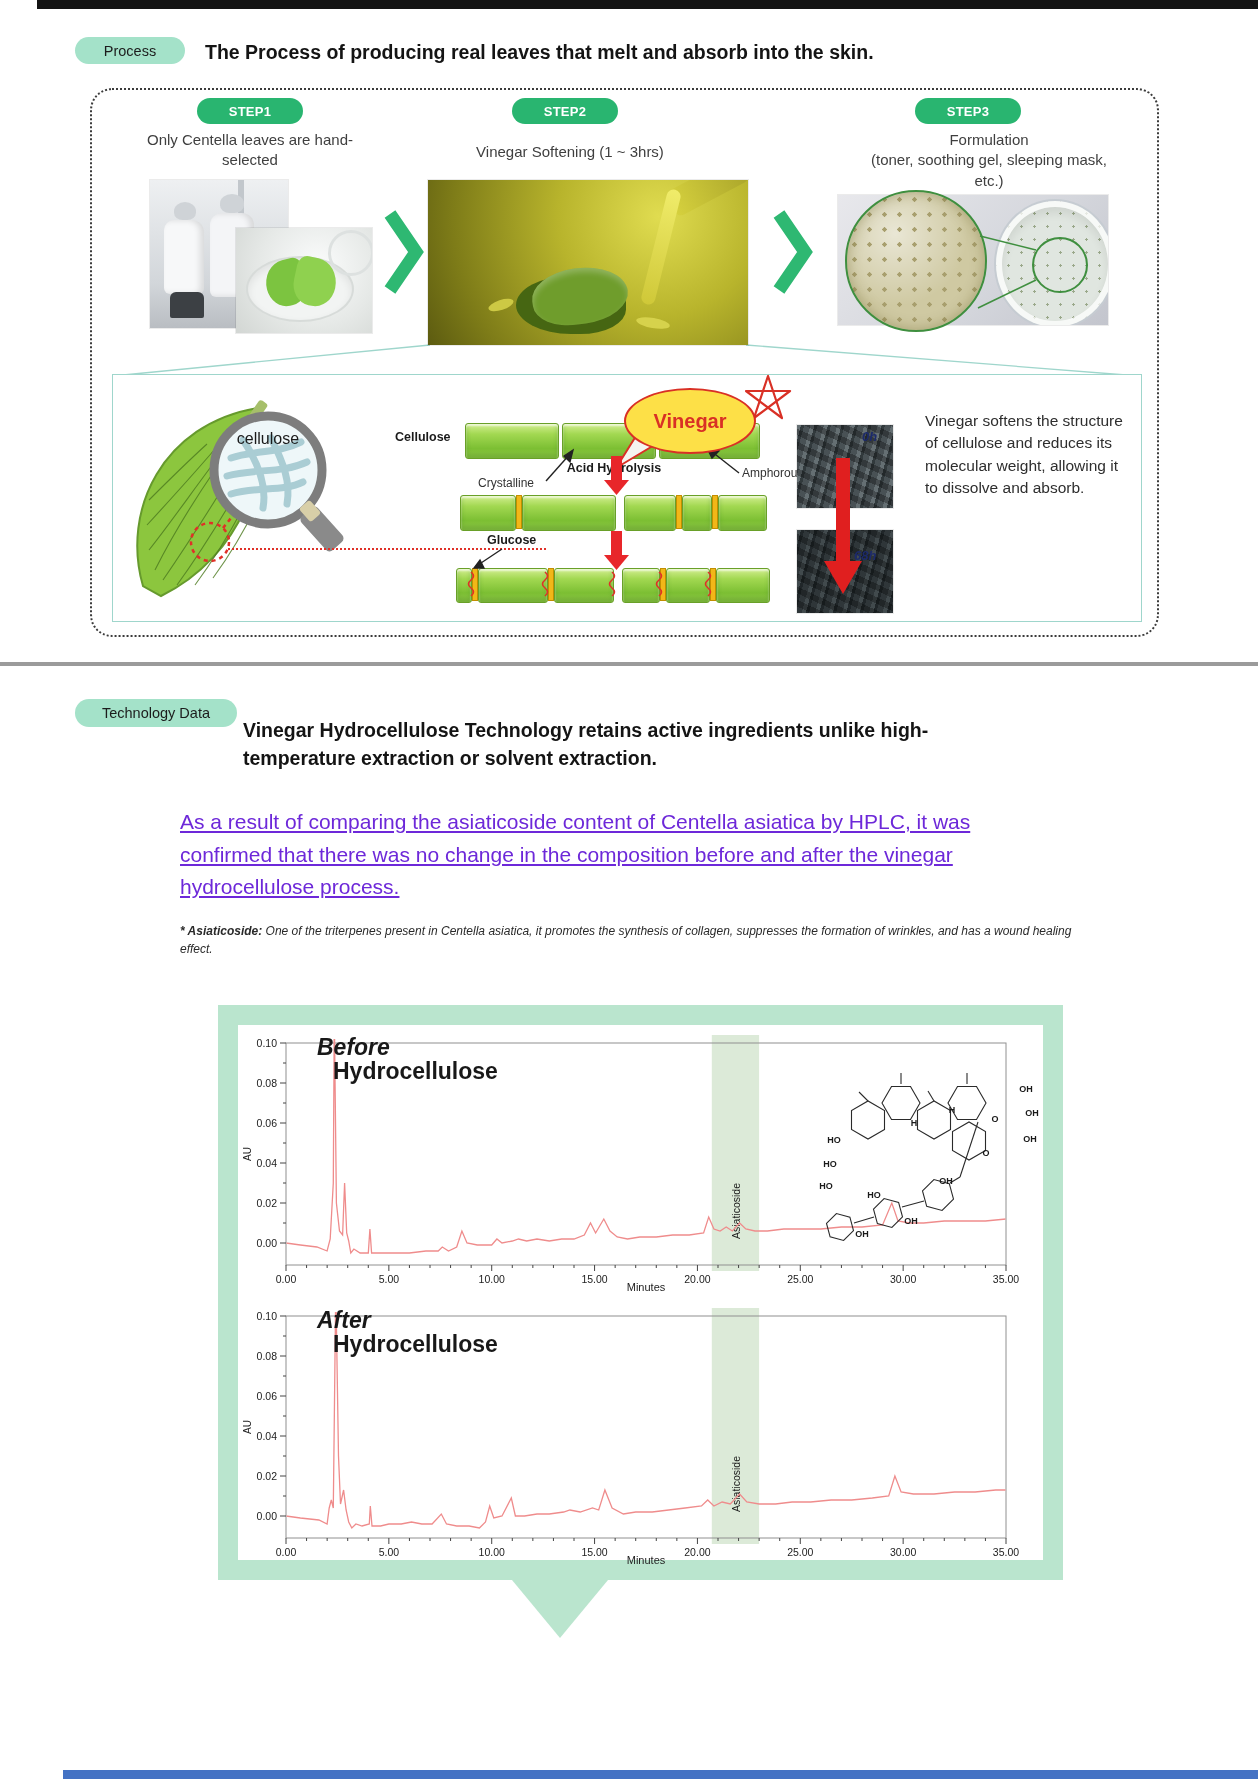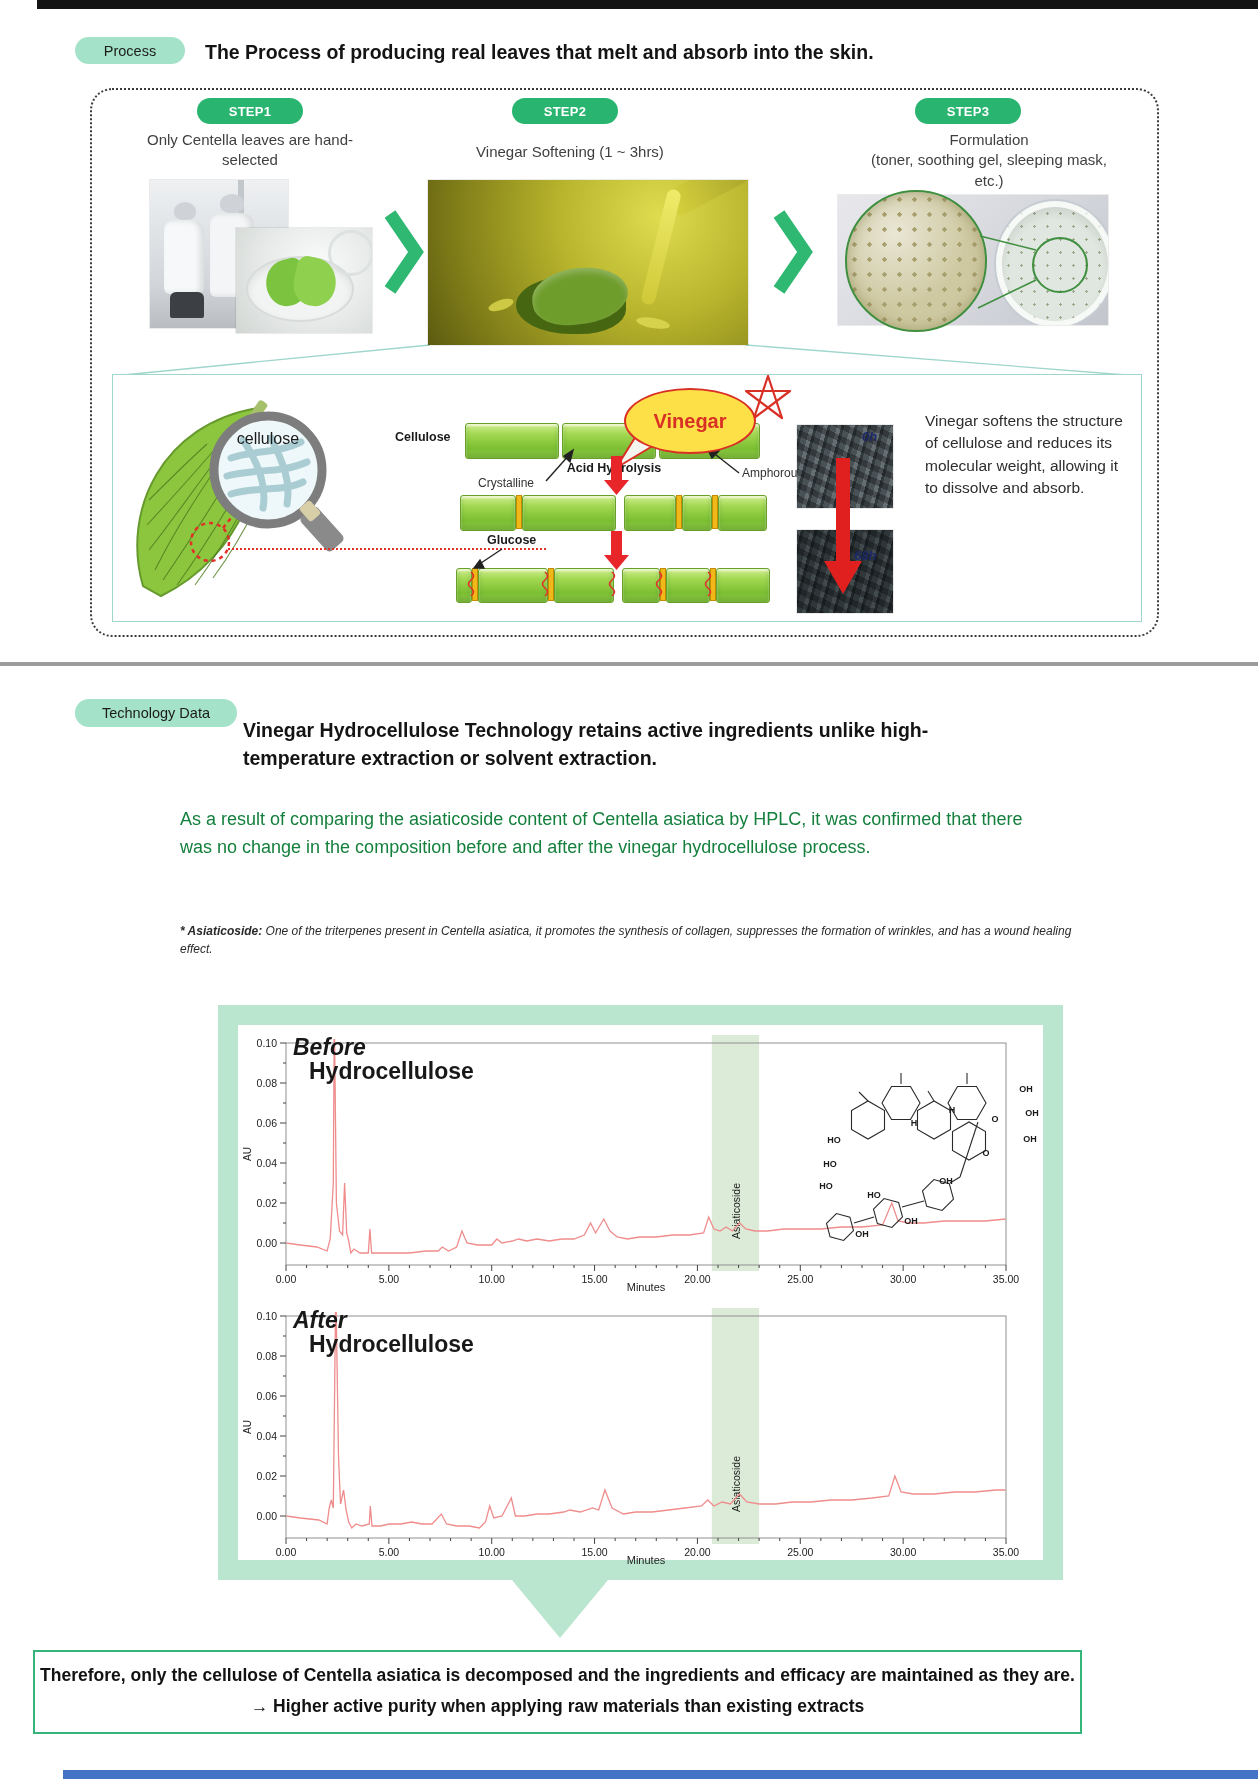--- a/index.html
+++ b/index.html
@@ -22,24 +22,24 @@
   .wgap{height:100%;width:8px;}
   .dlabel{font-weight:700;color:#1a1a1a;font-size:12.5px;}
   .sublabel{color:#333;font-size:12px;}
   .sem{background:
        repeating-linear-gradient(105deg,#c2c9cb 0 4px,#5f686b 4px 7px,#8b9396 7px 13px),
        repeating-linear-gradient(25deg,rgba(255,255,255,.30) 0 6px,rgba(0,0,0,.30) 6px 12px);
        background-blend-mode:multiply;background-color:#858d90;}
   .sem.dark{background-color:#565e61;}
   .semlab{position:absolute;font-weight:700;font-style:italic;color:#1c2a6b;font-size:13px;}
   .desc{font-size:15.5px;color:#2e2e2e;text-align:left;line-height:1.45;}
-  .body-par{font-size:18px;color:#15803d;line-height:1.55;}
+  .body-par{font-size:21px;color:#6d28d9;line-height:1.55;text-decoration:underline;}
   .note{font-size:12px;color:#2a2a2a;font-style:italic;line-height:1.5;}
   .note b{font-weight:700;}
-  .chart-title{position:absolute;line-height:1.06;color:#181818;}
+  .chart-title{position:absolute;line-height:1.06;color:#181818;margin-left:24px;}
   .chart-title .t1{font-size:23px;font-weight:700;font-style:italic;}
   .chart-title .t2{font-size:23px;font-weight:700;margin-left:16px;}
   .conclusion{border:2.5px solid #35b57a;background:#fff;text-align:center;
               font-size:17.5px;font-weight:600;color:#121212;line-height:1.75;padding-top:8px;}
   .disc{font-size:11.5px;}
   .disc .dl{color:#e05b5b;font-weight:700;}
   .disc .dt{color:#b0b0b0;}
   .photo{box-shadow:0 0 0 1px rgba(0,0,0,.08);}
   svg{display:block;}
 </style>
@@ -433,19 +433,15 @@
         <polyline points="48.0,218.0 62.4,220.0 80.9,222.0 89.1,226.0 91.2,210.0 93.3,202.0 95.3,210.0 97.8,-12.0 100.5,158.0 102.5,206.0 105.6,192.0 108.1,212.0 110.7,224.0 113.8,230.0 117.9,226.0 124.1,228.0 131.3,226.0 132.3,208.0 134.0,228.0 142.6,228.0 150.9,226.0 163.2,226.0 173.5,224.0 183.8,226.0 194.1,226.0 203.3,216.0 208.5,226.0 218.7,228.0 231.1,228.0 241.4,230.0 247.5,224.0 251.7,208.0 255.8,220.0 264.0,218.0 273.3,200.0 277.4,218.0 286.6,218.0 299.0,216.0 311.3,216.0 325.7,214.0 331.9,212.0 342.2,214.0 354.5,210.0 360.7,212.0 366.9,192.0 374.1,210.0 385.4,216.0 397.7,214.0 414.2,214.0 430.6,212.0 447.1,210.0 463.5,208.0 469.7,202.0 475.9,208.0 484.1,204.0 492.3,206.0 501.6,196.0 508.8,204.0 521.1,206.0 537.6,206.0 554.1,204.0 572.6,204.0 593.1,202.0 613.7,202.0 634.3,200.0 650.7,198.0 656.9,178.0 663.1,194.0 675.4,196.0 696.0,196.0 716.6,194.0 737.1,194.0 757.7,192.0 768.0,192.0" fill="none" stroke="#ef8c8c" stroke-width="1.3" clip-path="url(#ch1clip)"></polyline>
       </svg>
     <div class="chart-title" style="left:55px;top:10px;">
       <div class="t1">After</div>
       <div class="t2">Hydrocellulose</div>
     </div>
   </div>
 
   <div class="abs" style="left:512px;top:1580px;width:0;height:0;border-left:48px solid transparent;border-right:48px solid transparent;border-top:58px solid #bae5ce;"></div>
 
-  <div class="abs conclusion" style="left:33px;top:1650px;width:1045px;height:72px;">
-    <div>Therefore, only the cellulose of Centella asiatica is decomposed and the ingredients and efficacy are maintained as they are.</div>
-    <div>→ Higher active purity when applying raw materials than existing extracts</div>
-  </div>
 
 
 </div>
 
 </body></html>

